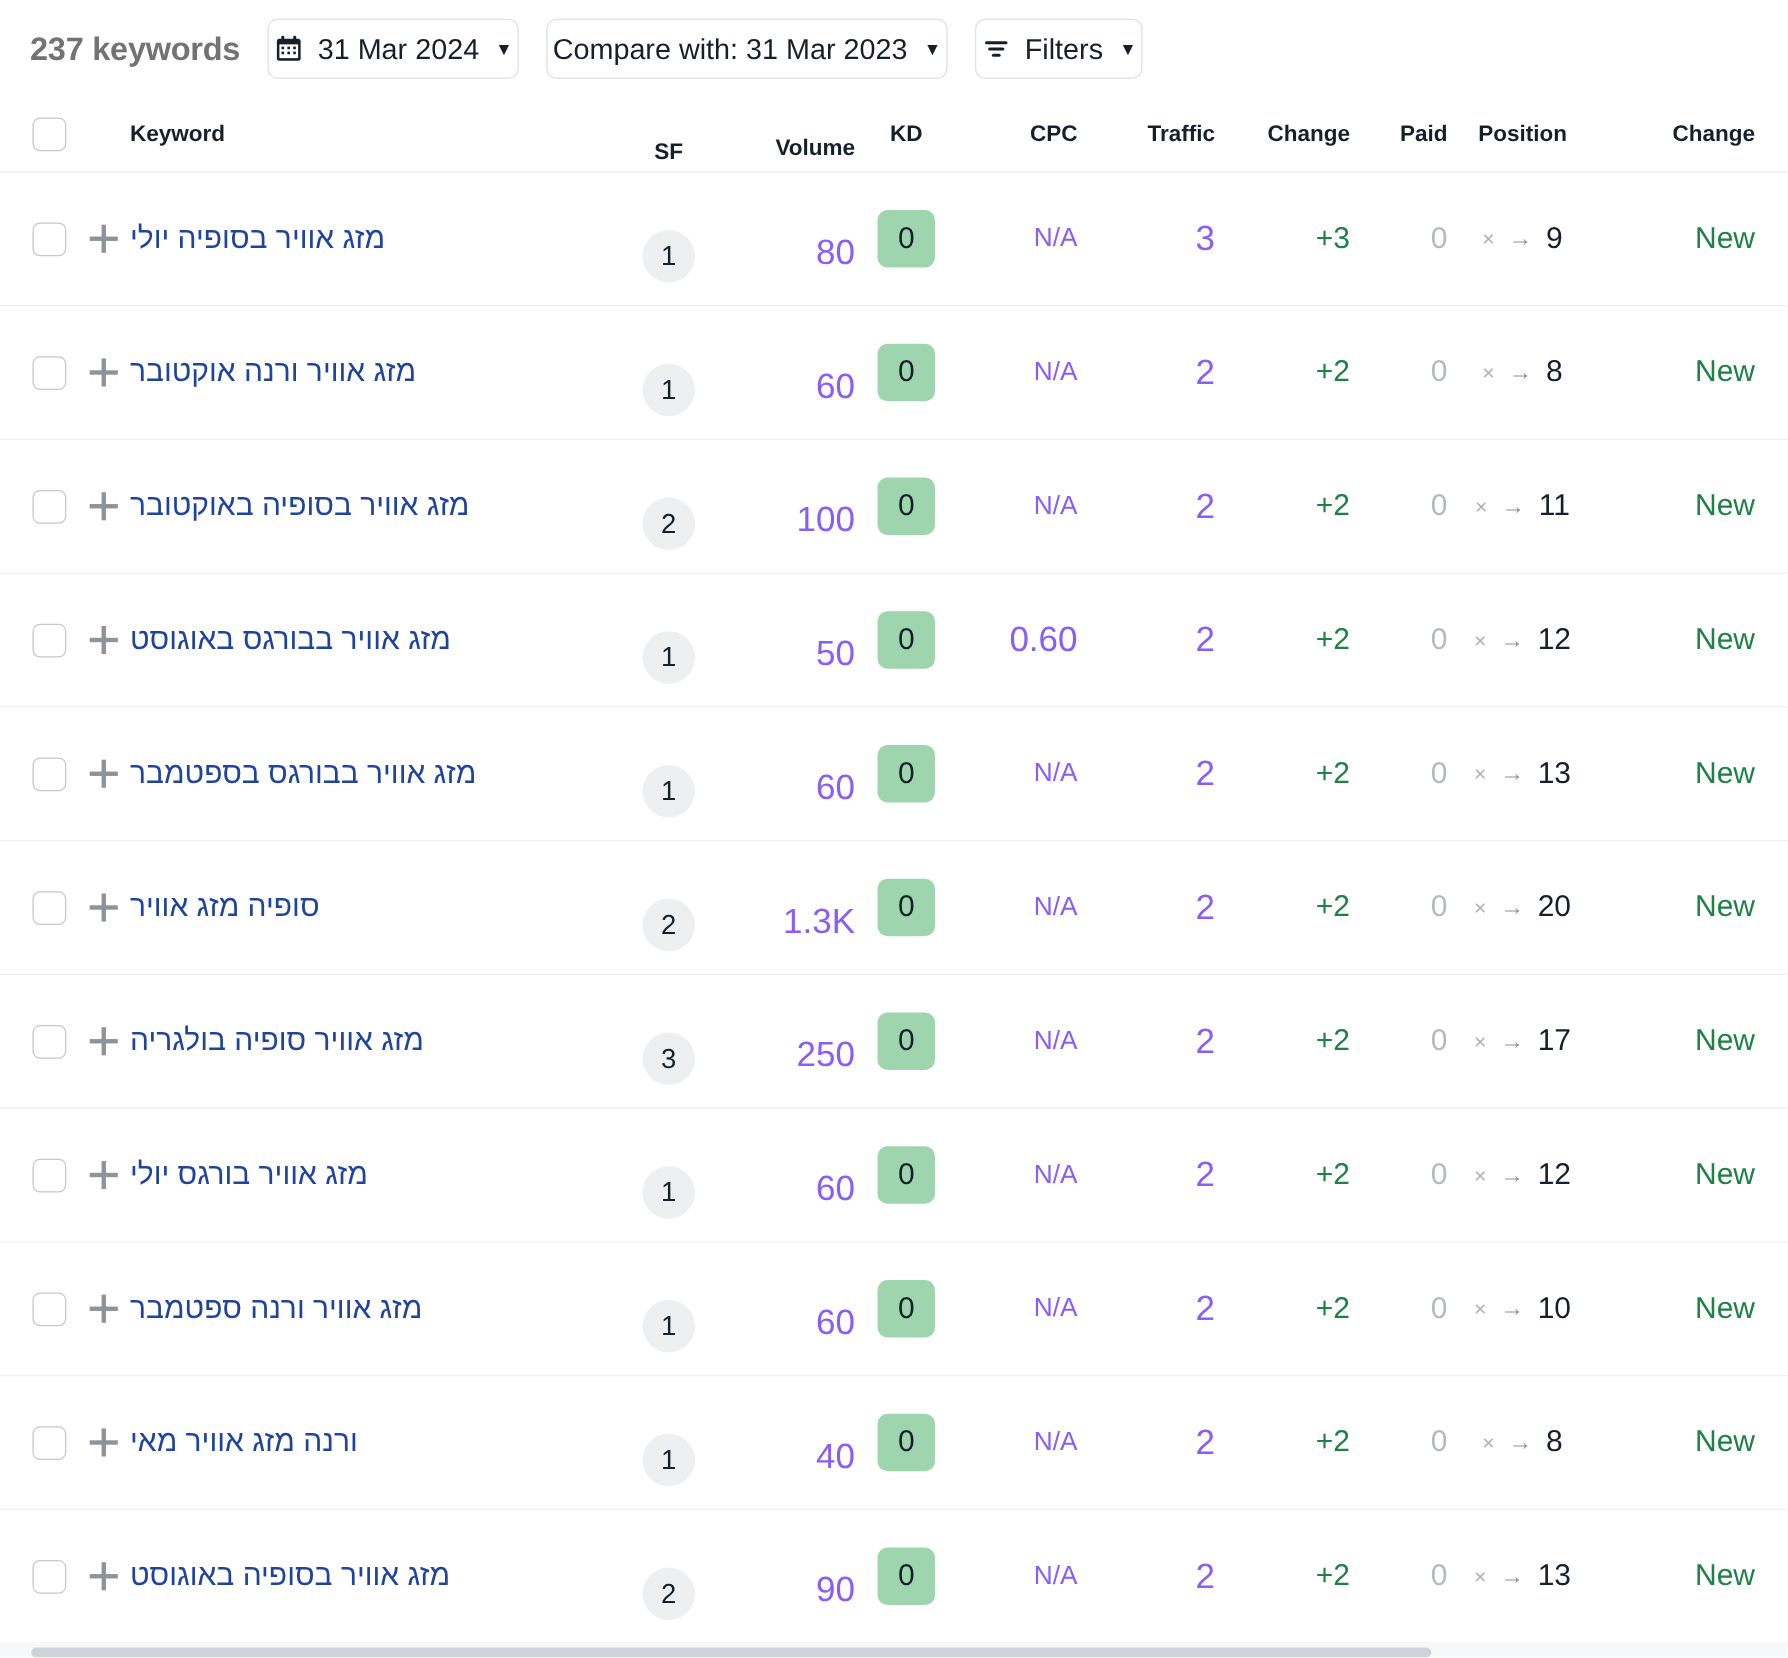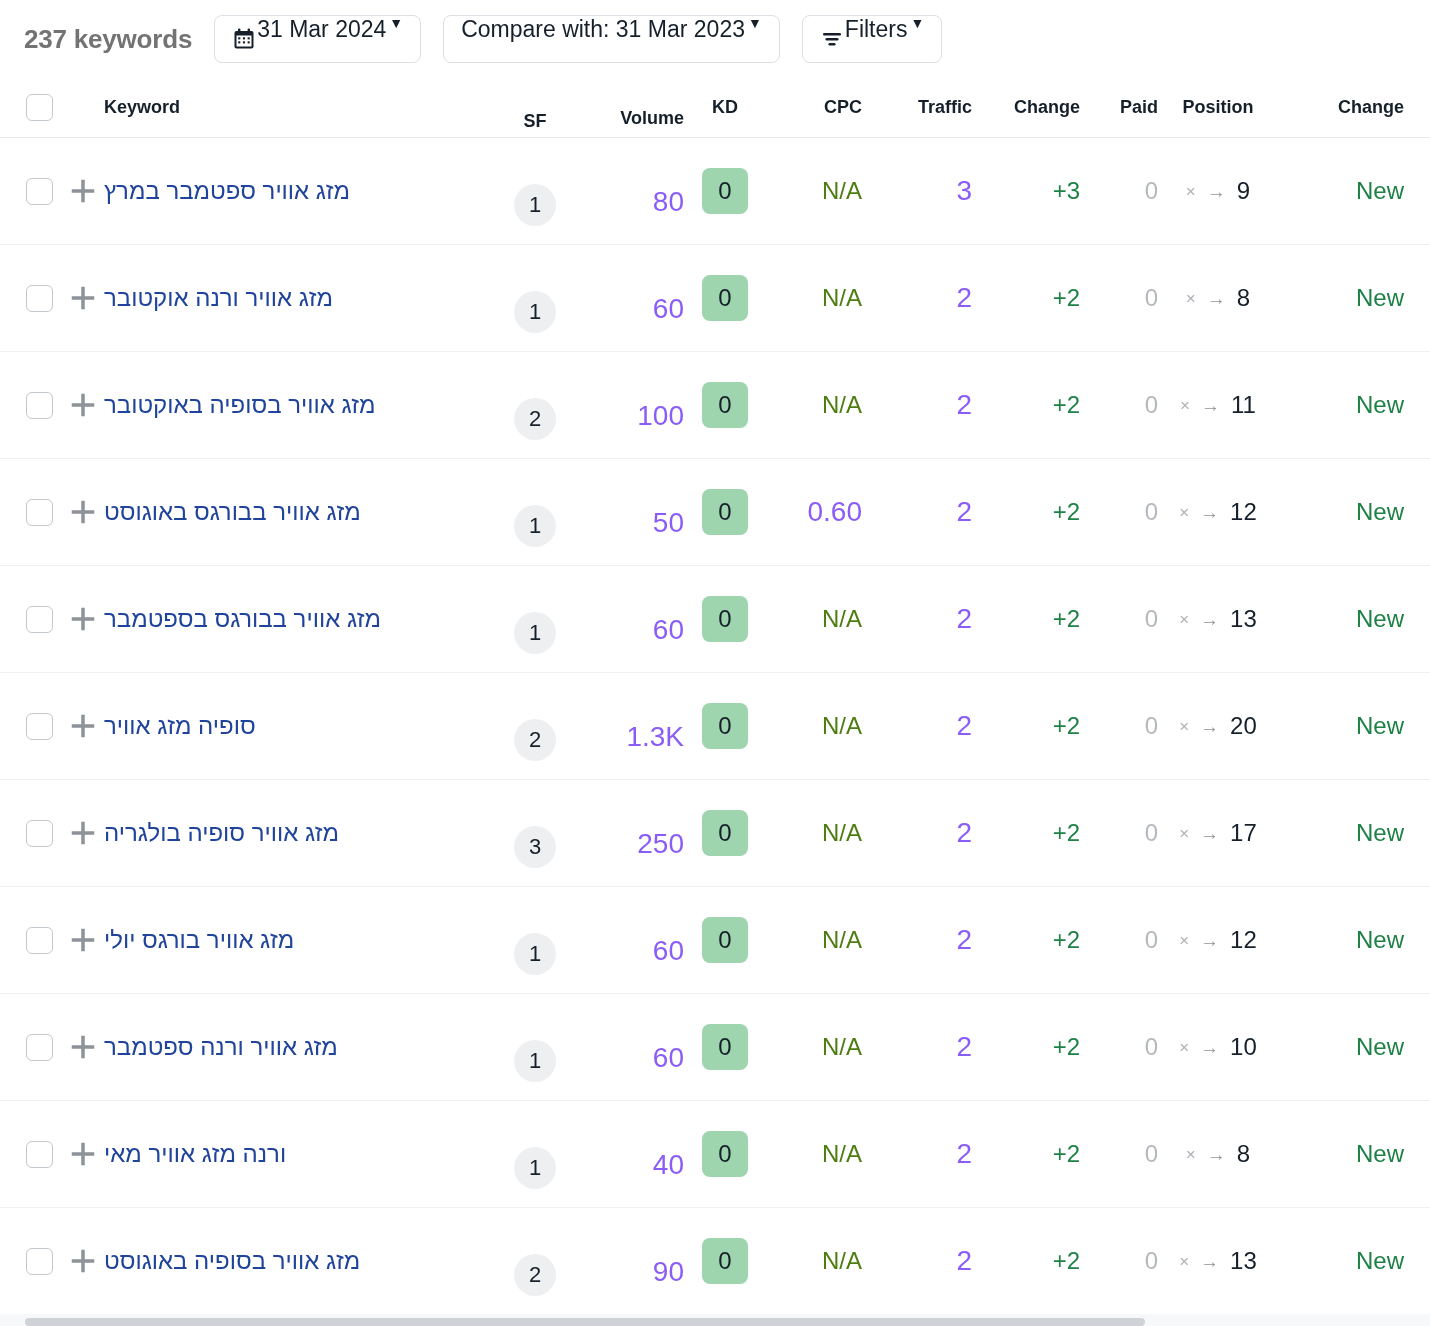--- a/index.html
+++ b/index.html
@@ -25,23 +25,24 @@
   }
   .kw-count {
     font-size: 26px;
     font-weight: bold;
     color: #737373;
     letter-spacing: -0.2px;
     white-space: nowrap;
   }
   .tb-btn {
     display: inline-flex;
-    gap: 1px;
+    align-items: center;
+    gap: 11px;
     height: 48px;
-    padding: 0 17px;
+    padding: 0 4px;
     border: 1px solid #dcdfe3;
     border-radius: 8px;
     background: #fff;
     font-size: 23px;
     color: #15202b;
     cursor: pointer;
     white-space: nowrap;
     font-family: "Liberation Sans", sans-serif;
   }
   .tb-btn .caret {
@@ -115,21 +116,21 @@
     display: inline-flex;
     align-items: center;
     justify-content: center;
     width: 42px; height: 42px;
     border-radius: 50%;
     background: #eeeff1;
     color: #15202b;
     font-size: 22px;
   }
   .num { font-size: 28px; color: #8b5cf6; }
-  .na  { font-size: 24px; color: #4d7c0f; }
+  .na  { font-size: 21px; color: #8b5cf6; }
   .kd-badge {
     display: inline-flex;
     align-items: center;
     justify-content: center;
     width: 46px; height: 46px;
     border-radius: 8px;
     background: #9ed4ae;
     color: #15202b;
     font-size: 24px;
   }
@@ -233,21 +234,21 @@
           <span class="cbox"></span>
         </div>
         <div class="c-plus">
           <span class="ico">
             <svg class="plus" viewBox="0 0 24 24" aria-hidden="true">
               <rect x="10.6" y="3" width="2.8" height="18" fill="currentColor"></rect>
               <rect x="3" y="10.6" width="18" height="2.8" fill="currentColor"></rect>
             </svg>
           </span>
         </div>
-        <div class="c-kw"><a class="kw-link">מזג אוויר ספטמבר במרץ</a></div>
+        <div class="c-kw"><a class="kw-link">מזג אוויר בסופיה יולי</a></div>
         <div class="c-sf"><span class="sf-pill">1</span></div>
         <div class="c-vol num">80</div>
         <div class="c-kd">
           <span class="kd-badge">0</span>
         </div>
         <div class="c-cpc na">N/A</div>
         <div class="c-traffic num">3</div>
         <div class="c-change pos-gain">+3</div>
         <div class="c-paid paid-zero">0</div>
         <div class="c-pos"><span class="pos-wrap">

